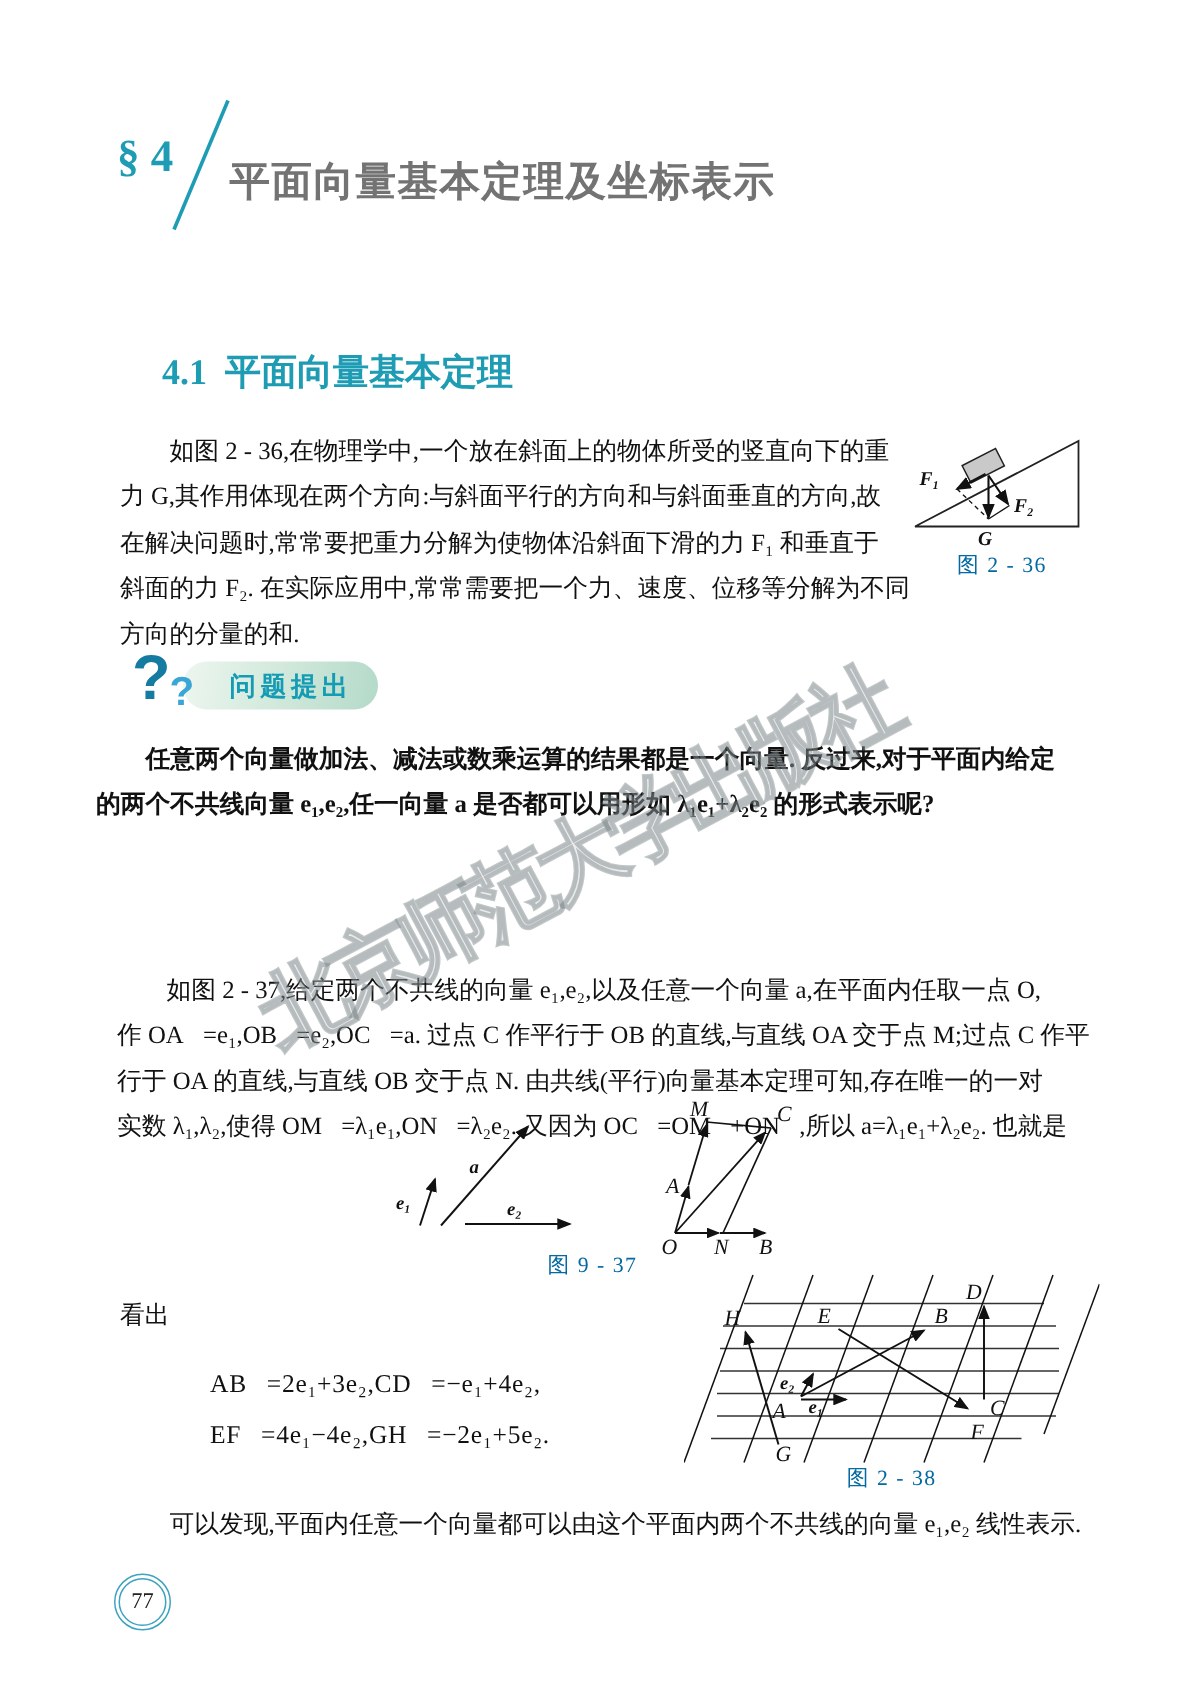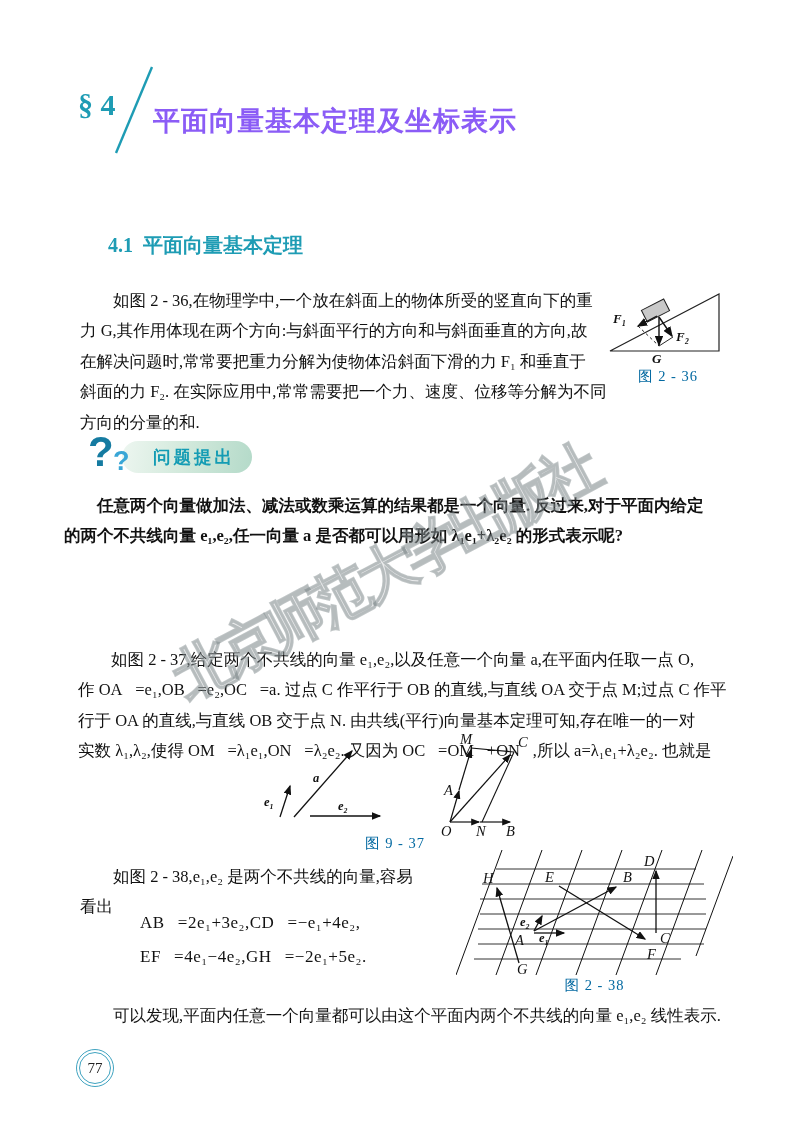--- a/index.html
+++ b/index.html
@@ -9,22 +9,22 @@
   
   .watermark{position:absolute;left:178px;top:648px;height:70px;line-height:70px;
     font-size:58px;font-weight:bold;letter-spacing:-6px;white-space:nowrap;
     color:rgba(158,166,168,0.22);-webkit-text-stroke:1.5px rgba(120,130,132,0.45);
     transform:rotate(-28deg);transform-origin:0 50%;z-index:6;pointer-events:none;
     font-family:"Liberation Serif","DejaVu Serif",serif;}
 
   
   .hdr-mark{position:absolute;left:78px;top:88px;font-size:30px;font-weight:bold;color:#1e9cb4;}
   .hdr-slash{position:absolute;left:106px;top:62px;}
-  .hdr-title{position:absolute;left:153px;top:103px;font-size:27px;font-weight:bold;color:#8b5cf6;letter-spacing:1px;white-space:nowrap;}
-  .sub-title{position:absolute;left:108px;top:232px;font-size:20px;font-weight:bold;color:#1e9cb4;white-space:pre;}
+  .hdr-title{position:absolute;left:153px;top:103px;font-size:27px;font-weight:bold;color:#737373;letter-spacing:1px;white-space:nowrap;}
+  .sub-title{position:absolute;left:108px;top:232px;font-size:24px;font-weight:bold;color:#1e9cb4;white-space:pre;}
 
   
   .para{position:absolute;z-index:2;}
   .tl{height:30.4px;line-height:30.4px;font-size:16.5px;white-space:pre;}
   .ind{text-indent:2em;}
   .formula .tl{height:34px;line-height:34px;font-size:17px;letter-spacing:0.5px;}
 
   
   .badge{position:absolute;width:260px;height:50px;z-index:3;}
   .pill{position:absolute;left:34px;top:5px;width:130px;height:32px;border-radius:17px;
@@ -143,21 +143,20 @@
       <text class="plabel" x="278" y="14">C</text>
       <text class="plabel" x="204" y="62">A</text>
       <text class="plabel" x="201" y="103">O</text>
       <text class="plabel" x="236" y="103">N</text>
       <text class="plabel" x="266" y="103">B</text>
     </svg>
   </div>
   <div class="fig-caption" style="left:240px;top:834px;width:310px;">图 9 - 37</div>
 
   <div class="para" style="left:80px;top:862px;width:390px;">
-    <div class="tl ind">如图 2 - 38,e₁,e₂ 是两个不共线的向量,容易</div>
     <div class="tl">看出</div>
   </div>
 
   <div class="para formula" style="left:140px;top:906px;width:330px;">
     <div class="tl">AB⃗=2e₁+3e₂,CD⃗=−e₁+4e₂,</div>
     <div class="tl">EF⃗=4e₁−4e₂,GH⃗=−2e₁+5e₂.</div>
   </div>
 
   <div class="fig" style="left:456px;top:842px;">
     <svg width="277" height="136">

